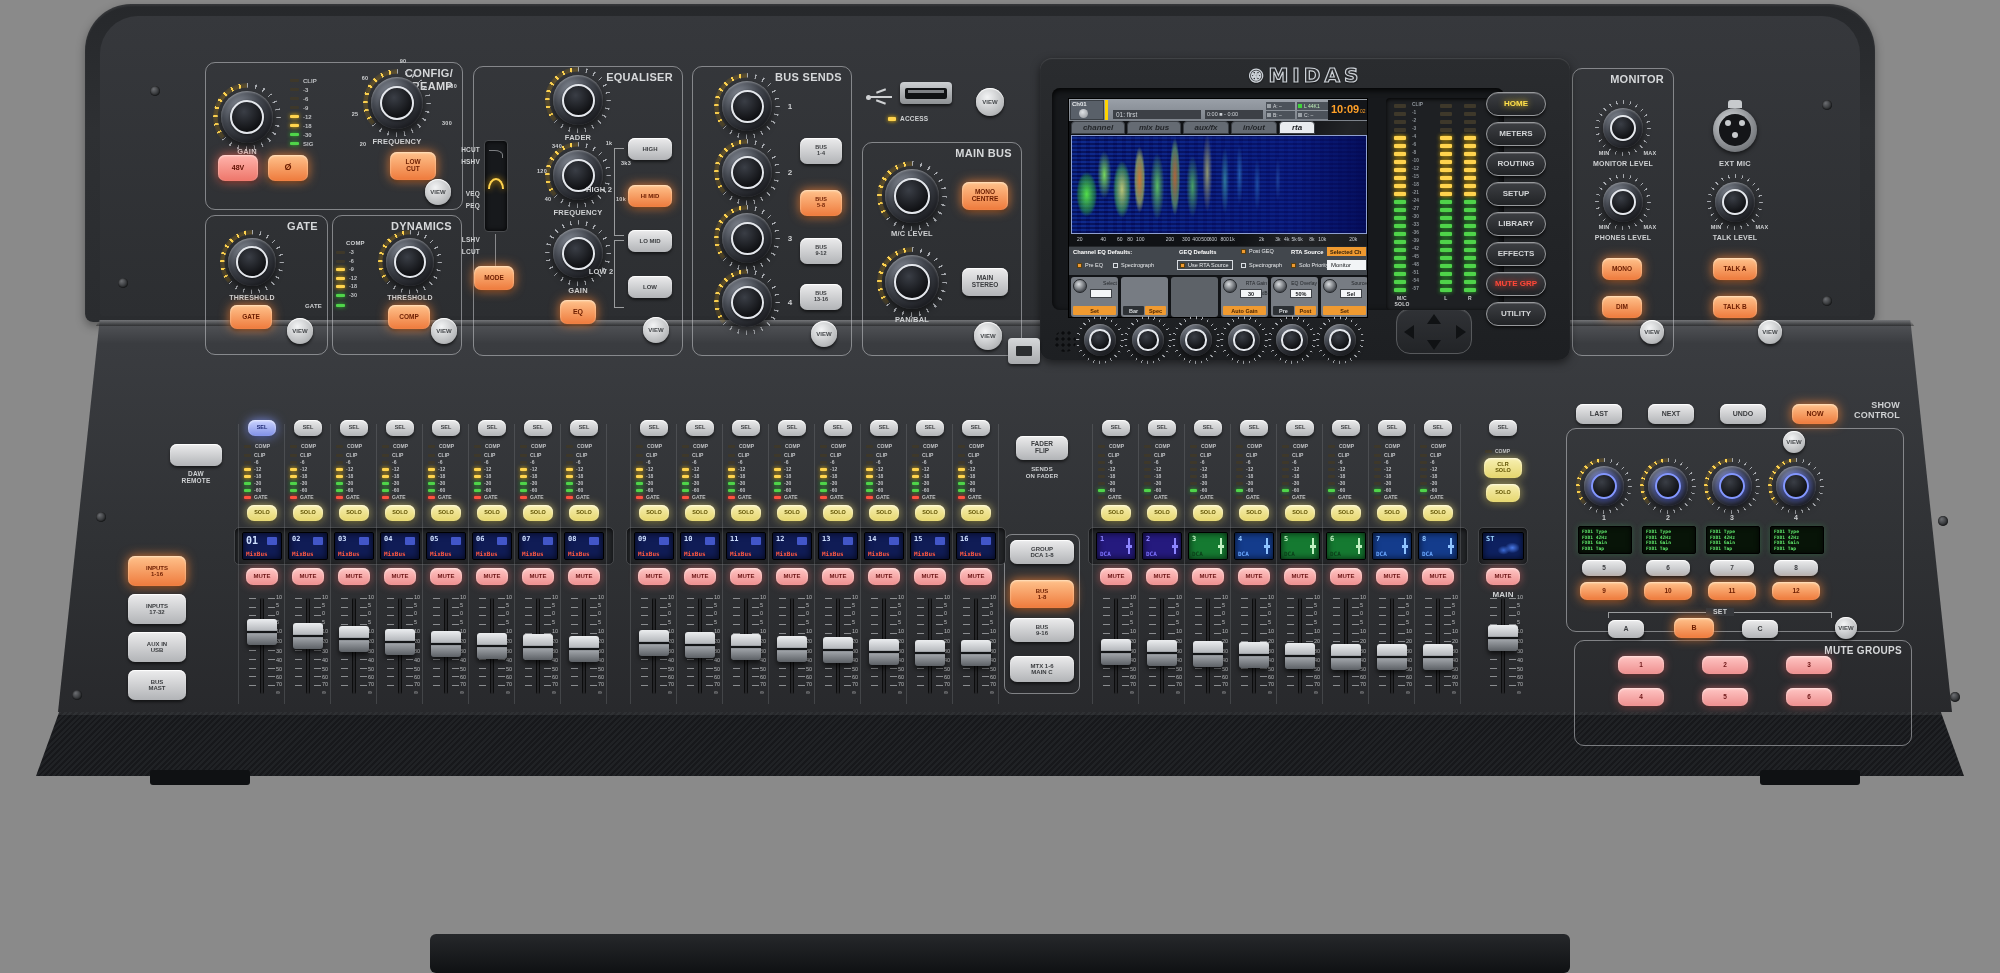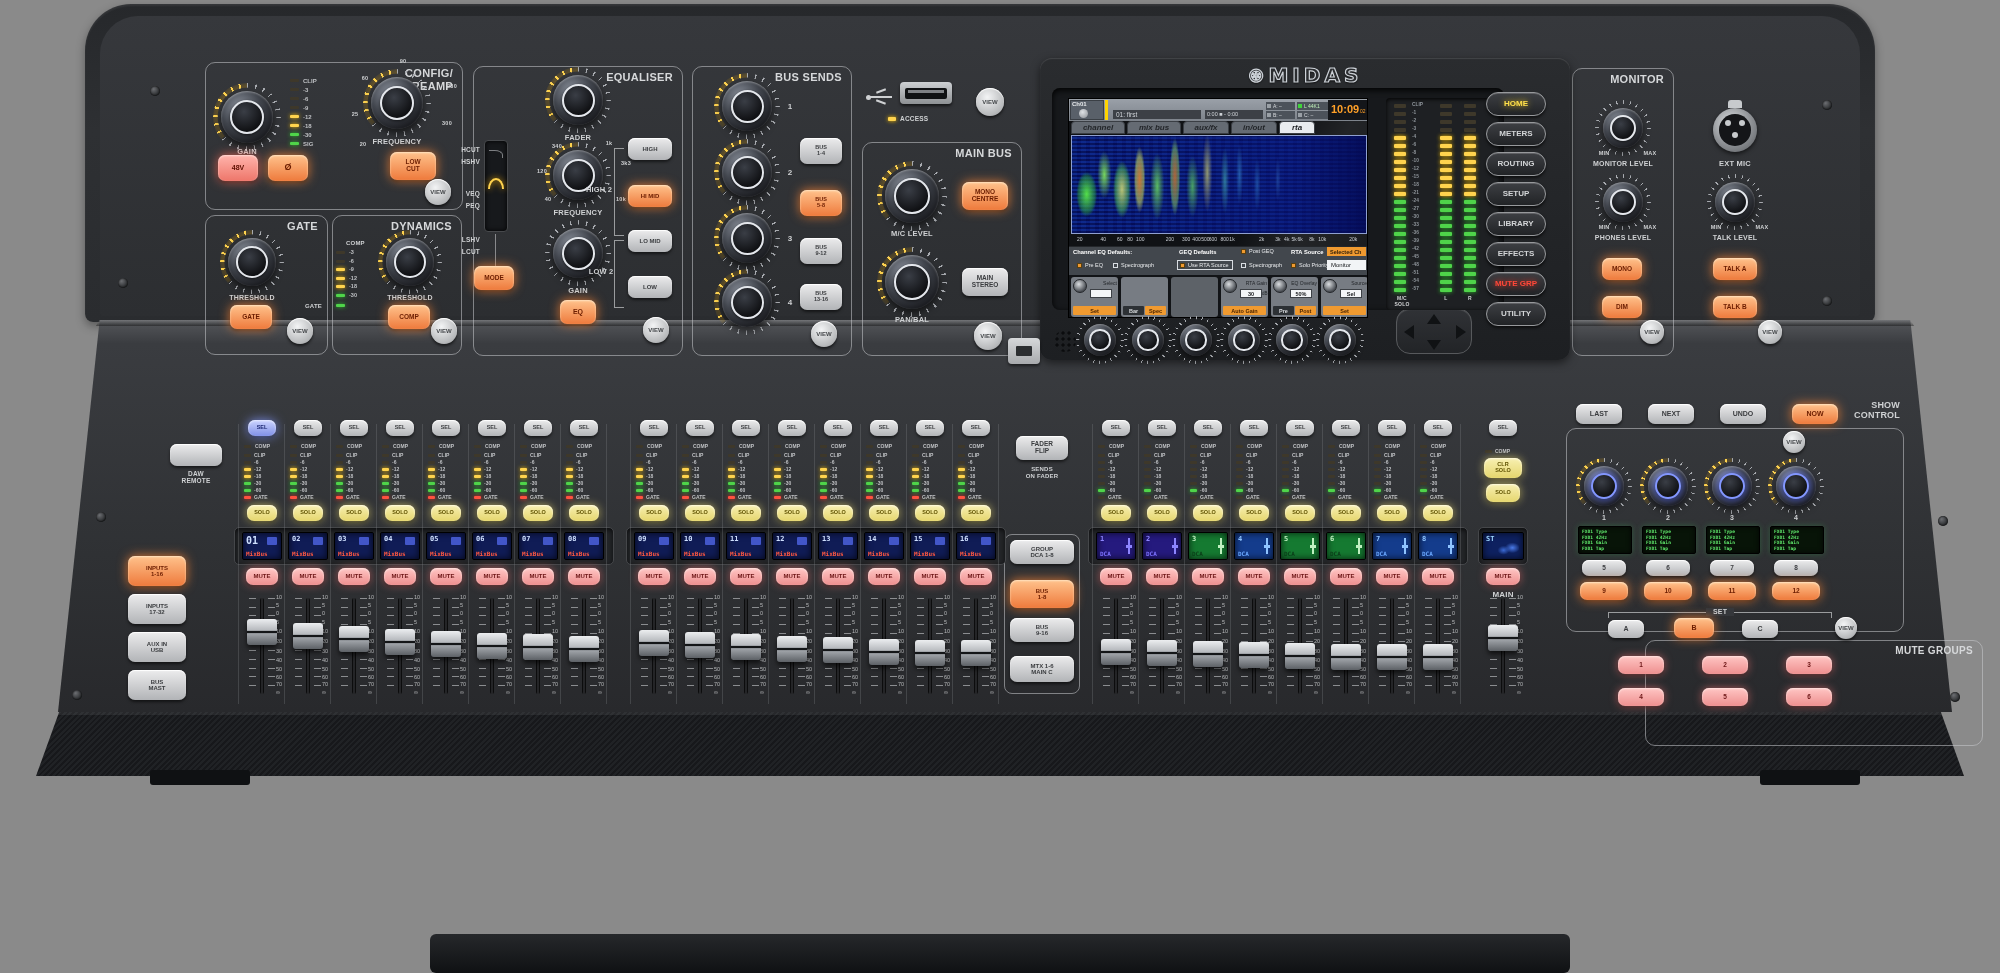--- a/index.html
+++ b/index.html
@@ -311,21 +311,21 @@
     </div>
   <div id="dpad">
       <div class="tri" style="left: 30px; top: 5px; border-left: 7px solid transparent; border-right: 7px solid transparent; border-bottom: 10px solid rgb(16, 18, 20);"></div>
       <div class="tri" style="left: 30px; top: 31px; border-left: 7px solid transparent; border-right: 7px solid transparent; border-top: 10px solid rgb(16, 18, 20);"></div>
       <div class="tri" style="left: 7px; top: 16px; border-top: 7px solid transparent; border-bottom: 7px solid transparent; border-right: 10px solid rgb(16, 18, 20);"></div>
       <div class="tri" style="left: 59px; top: 16px; border-top: 7px solid transparent; border-bottom: 7px solid transparent; border-left: 10px solid rgb(16, 18, 20);"></div>
     </div>
 
   <section class="box" style="left:1004px;top:534px;width:76px;height:160px;border-radius:8px;"></section>
   <section class="box" style="left:1566px;top:428px;width:338px;height:204px;"></section>
-  <section class="box" style="left:1645px;top:640px;width:338px;height:106px;">
+  <section class="box" style="left:1574px;top:640px;width:338px;height:106px;">
     <h2 style="font-size:10px;">MUTE GROUPS</h2>
     </section>
   <div class="lbl" style="left:1836px;top:400px;width:64px;font-size:9px;text-align:right;">SHOW
 CONTROL</div>
 <div class="knobwrap" style="left: 213px; top: 83px; width: 68px; height: 68px;">
       <div class="kring"></div>
       <div class="kring lit"></div>
       <div class="knob" style="left: 8px; top: 8px; width: 52px; height: 52px;">
         <div class="cap"></div>
       </div>

